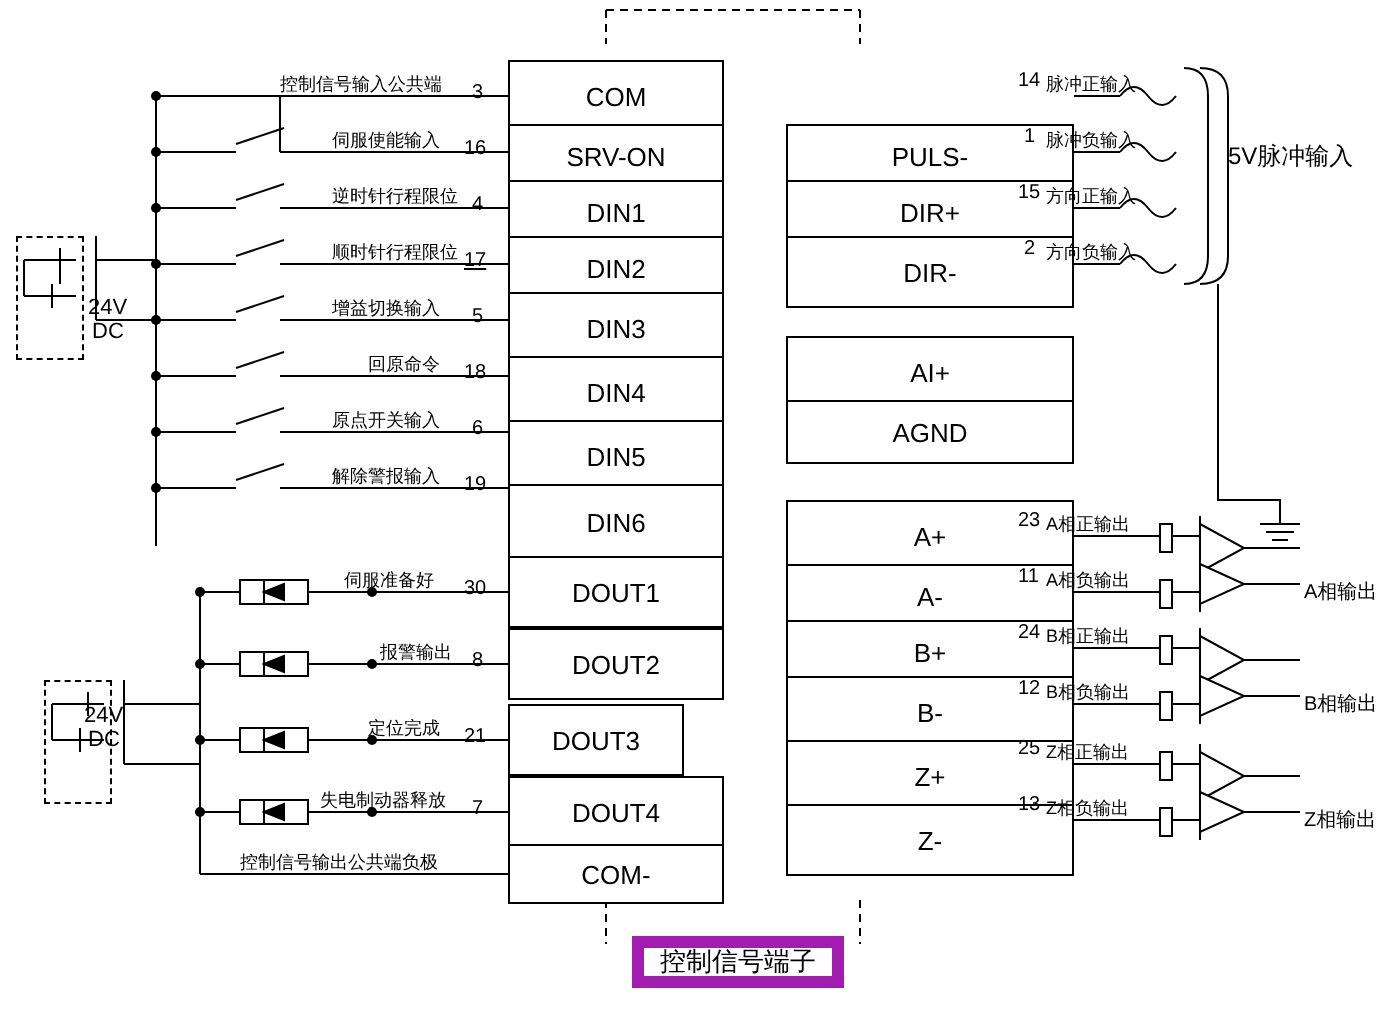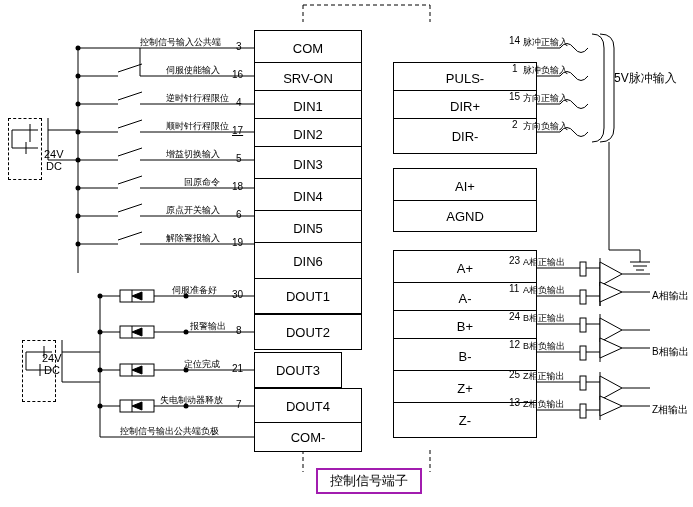--- a/index.html
+++ b/index.html
@@ -4,21 +4,21 @@
 <style>
   html,body{margin:0;padding:0;background:#fff;}
   body{width:693px;height:507px;position:relative;font-family:"Liberation Sans",sans-serif;color:#000;overflow:hidden;}
   #stage{position:absolute;left:0;top:0;width:693px;height:507px;}
   .term{position:absolute;border:1px solid #000;box-sizing:border-box;display:flex;align-items:center;justify-content:center;font-size:13px;background:#fff;}
   .lblzh{position:absolute;font-size:9px;white-space:nowrap;}
   .num{position:absolute;font-size:10px;white-space:nowrap;}
   .txt{position:absolute;font-size:11px;white-space:nowrap;}
   .bigzh{position:absolute;font-size:12px;white-space:nowrap;}
   .box24{position:absolute;border:1px dashed #000;box-sizing:border-box;}
-  .footbox{position:absolute;border:2px solid #a21caf;box-sizing:border-box;display:flex;align-items:center;justify-content:center;font-size:13px;}
+  .footbox{position:absolute;border:6px solid #a21caf;box-sizing:border-box;display:flex;align-items:center;justify-content:center;font-size:13px;}
   svg{position:absolute;left:0;top:0;overflow:visible;}
 </style>
 </head>
 <body>
 
 <div id="stage">
 
   <svg width="693" height="507">
     <defs>
       <marker id="arrowdown" markerWidth="8" markerHeight="8" refX="4" refY="7" orient="auto">

